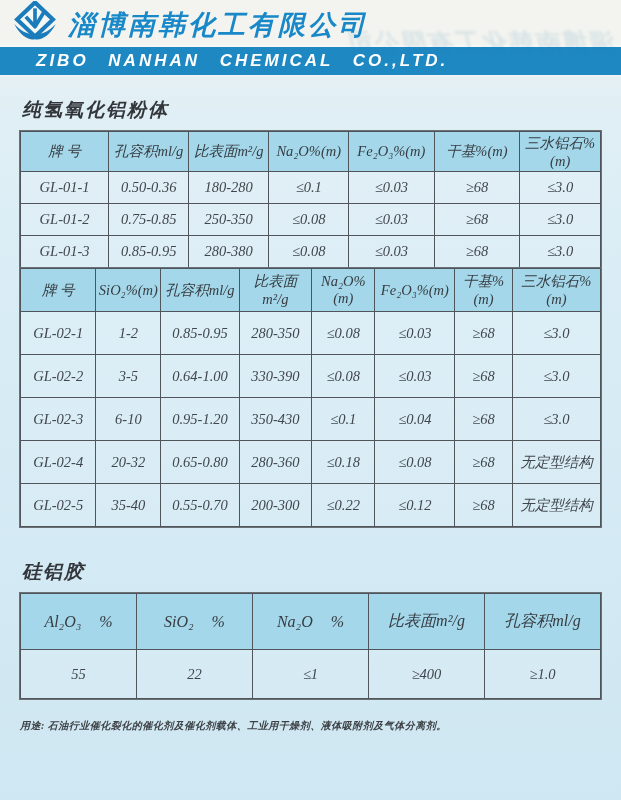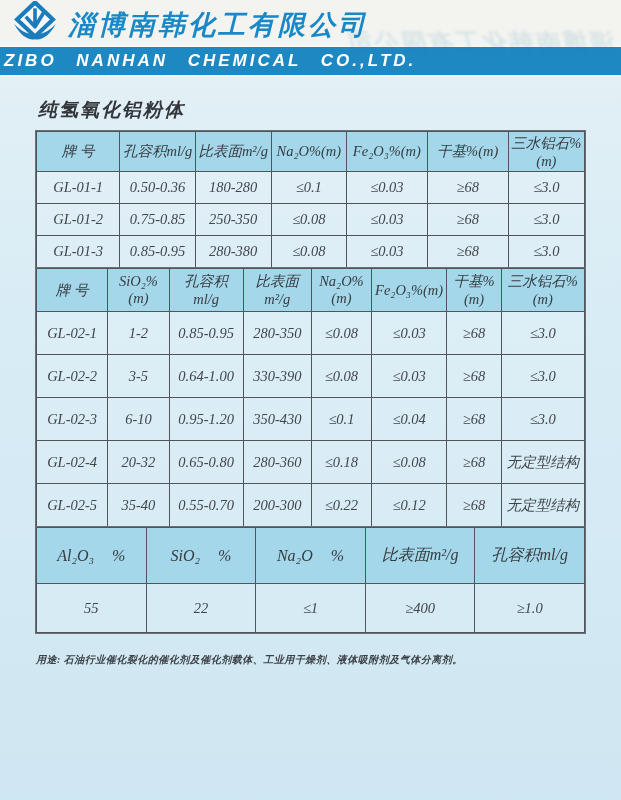--- a/index.html
+++ b/index.html
@@ -38,30 +38,30 @@
     white-space:nowrap;pointer-events:none;
   }
   .band{
     height:28px;
     background:#1e88c2;
     border-top:2px solid #f7f8f4;
     box-shadow:0 2px 0 #eef3f1;
     display:flex;align-items:center;
   }
   .band span{
-    padding-left:4px;
+    padding-left:36px;
     color:#ffffff;
     font-family:"Liberation Sans","DejaVu Sans",sans-serif;
     font-weight:bold;
     font-size:17px;
     letter-spacing:3px;
     word-spacing:12px;
     white-space:nowrap;
   }
-  .content{padding:0 36px;}
+  .content{padding:0 20px;}
   h2.section-title{
     font-family:"Liberation Sans","DejaVu Sans",sans-serif;
     font-size:19px;
     font-weight:700;
     color:#33373c;
     letter-spacing:2px;
     margin:22px 0 8px 2px;
   }
   h2.t2-title{margin-top:26px;margin-bottom:5px;}
   h2.t3-title{margin-top:32px;margin-bottom:8px;}
@@ -247,20 +247,21 @@
             <td>0.55-0.70</td>
             <td>200-300</td>
             <td>≤0.22</td>
             <td>≤0.12</td>
             <td>≥68</td>
             <td>无定型结构</td>
           </tr>
         </tbody>
       </table>
 
+    <h2 class="section-title t3-title">硅铝胶</h2>
     <table class="t2">
         <colgroup>
           <col style="width: 20%;">
           <col style="width: 20%;">
           <col style="width: 20%;">
           <col style="width: 20%;">
           <col style="width: 20%;">
         </colgroup>
         <thead>
           <tr>

